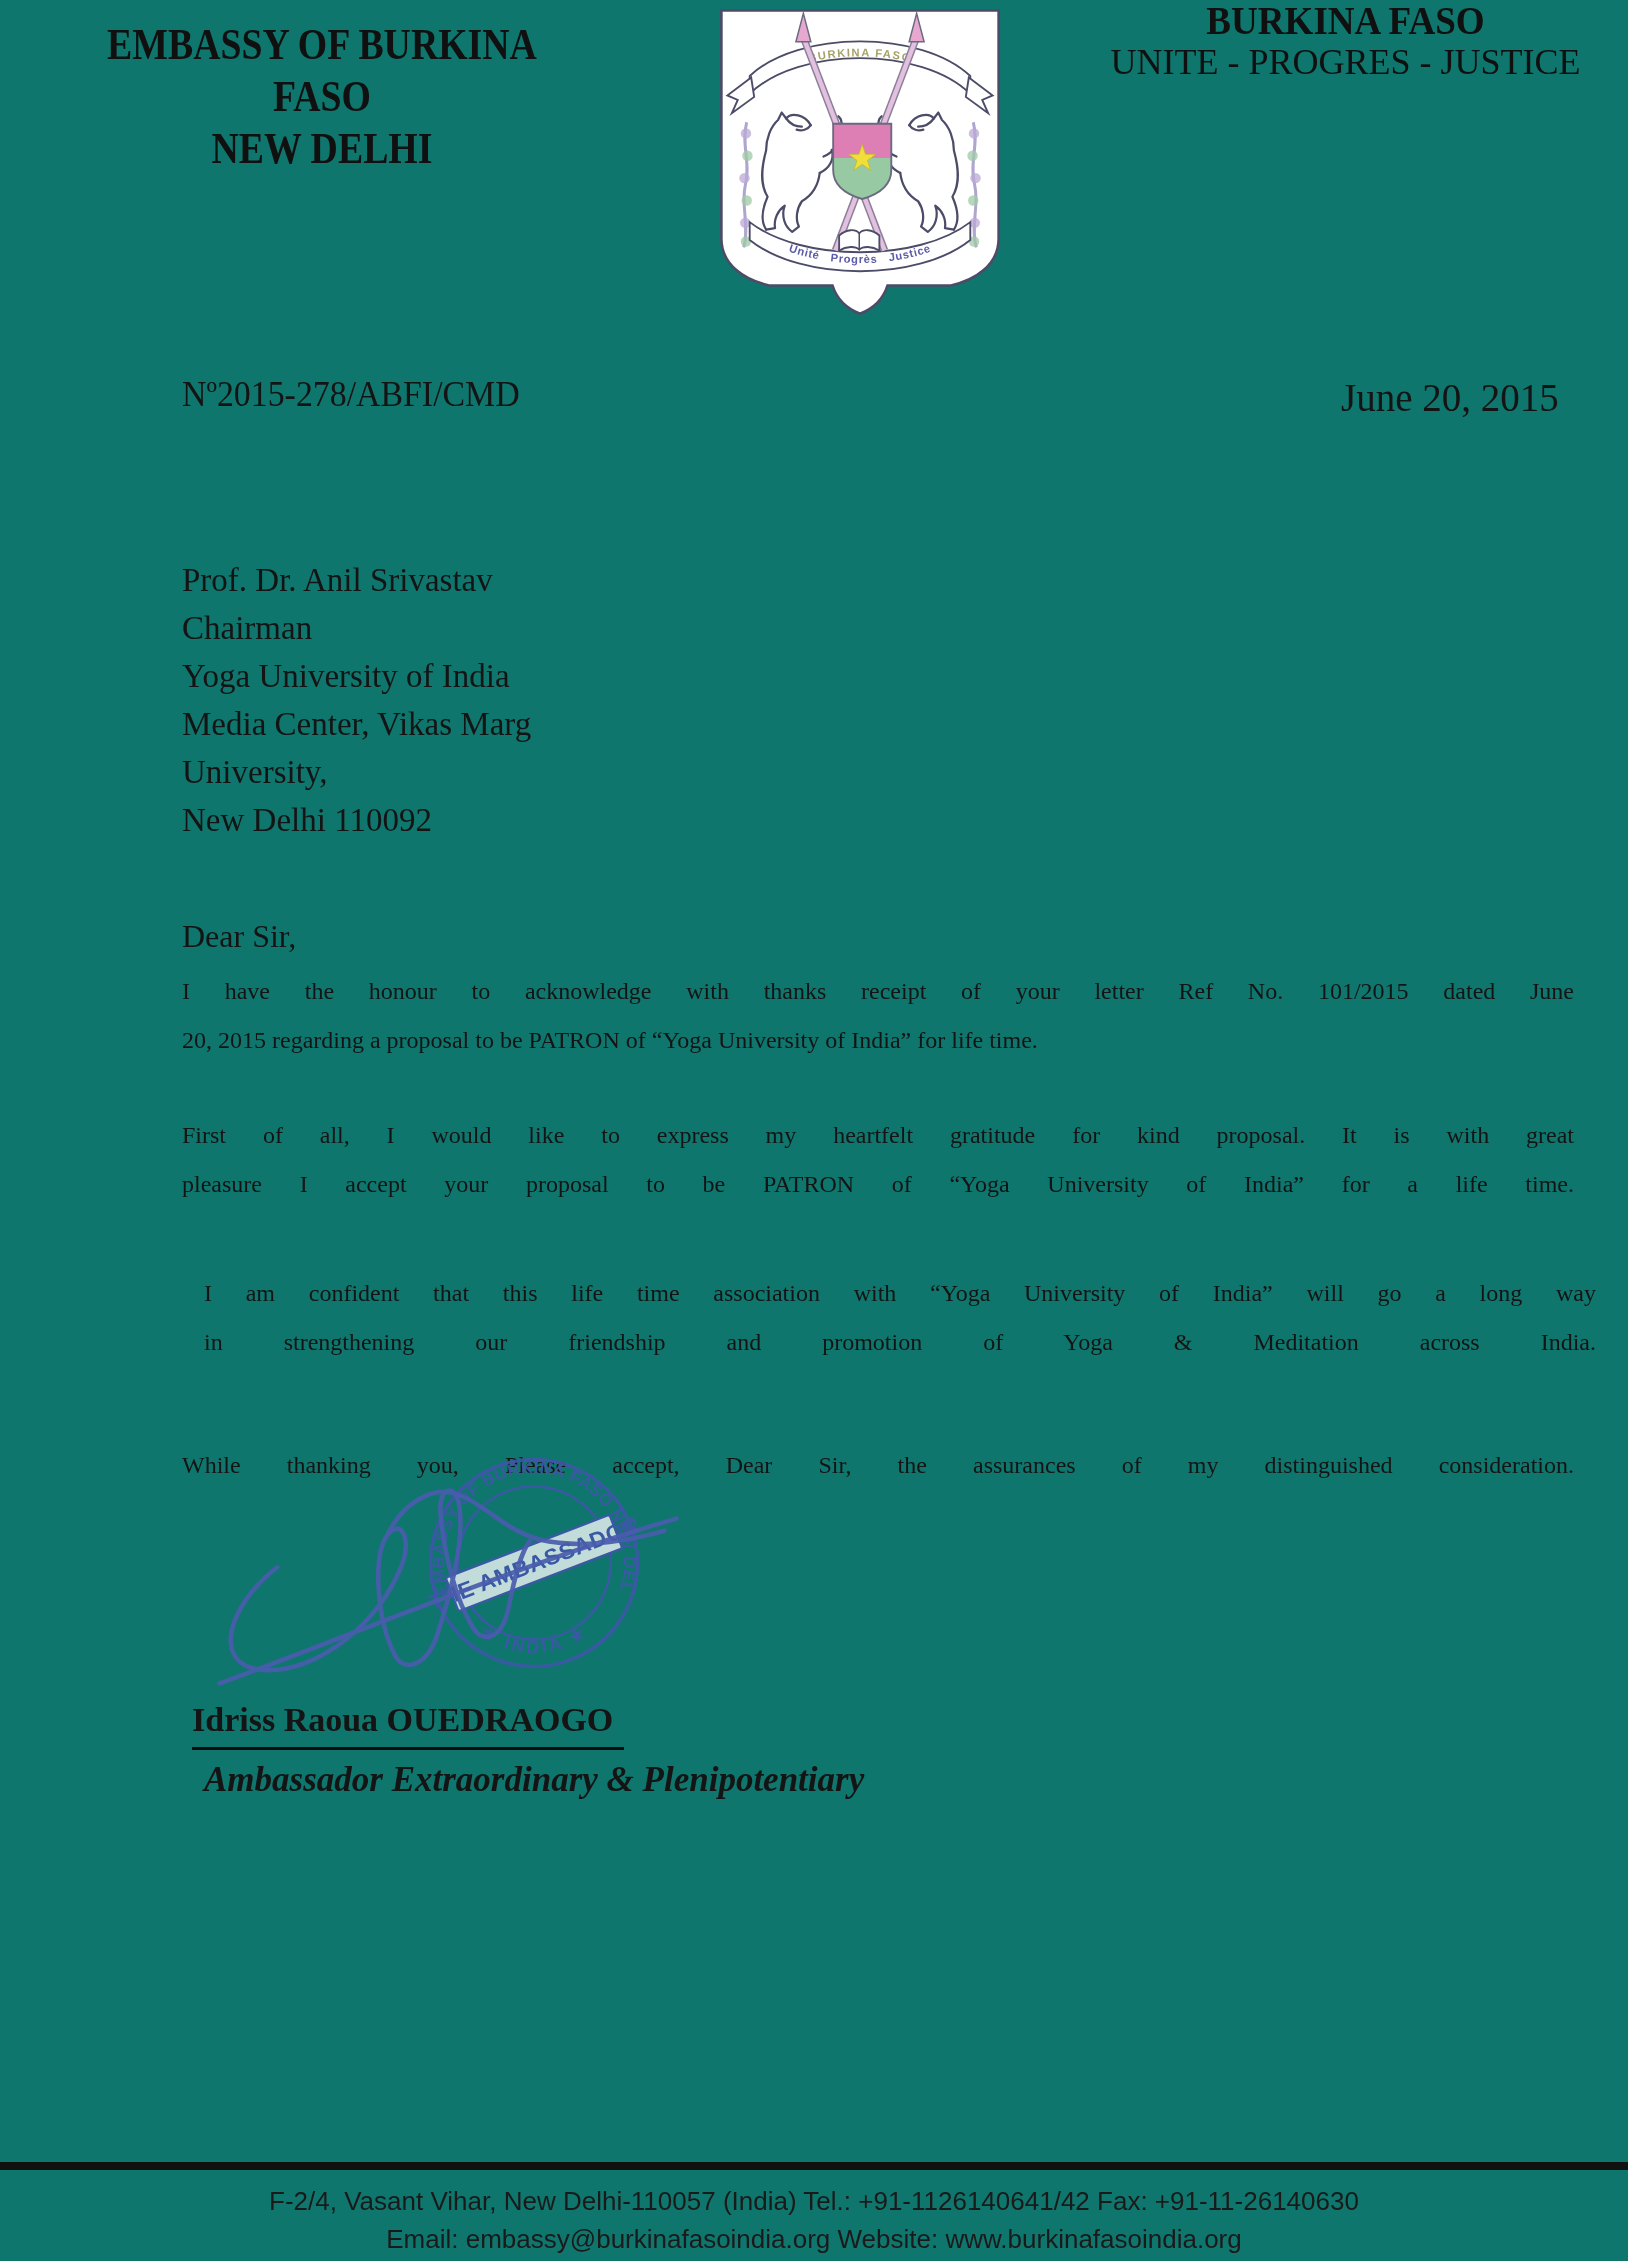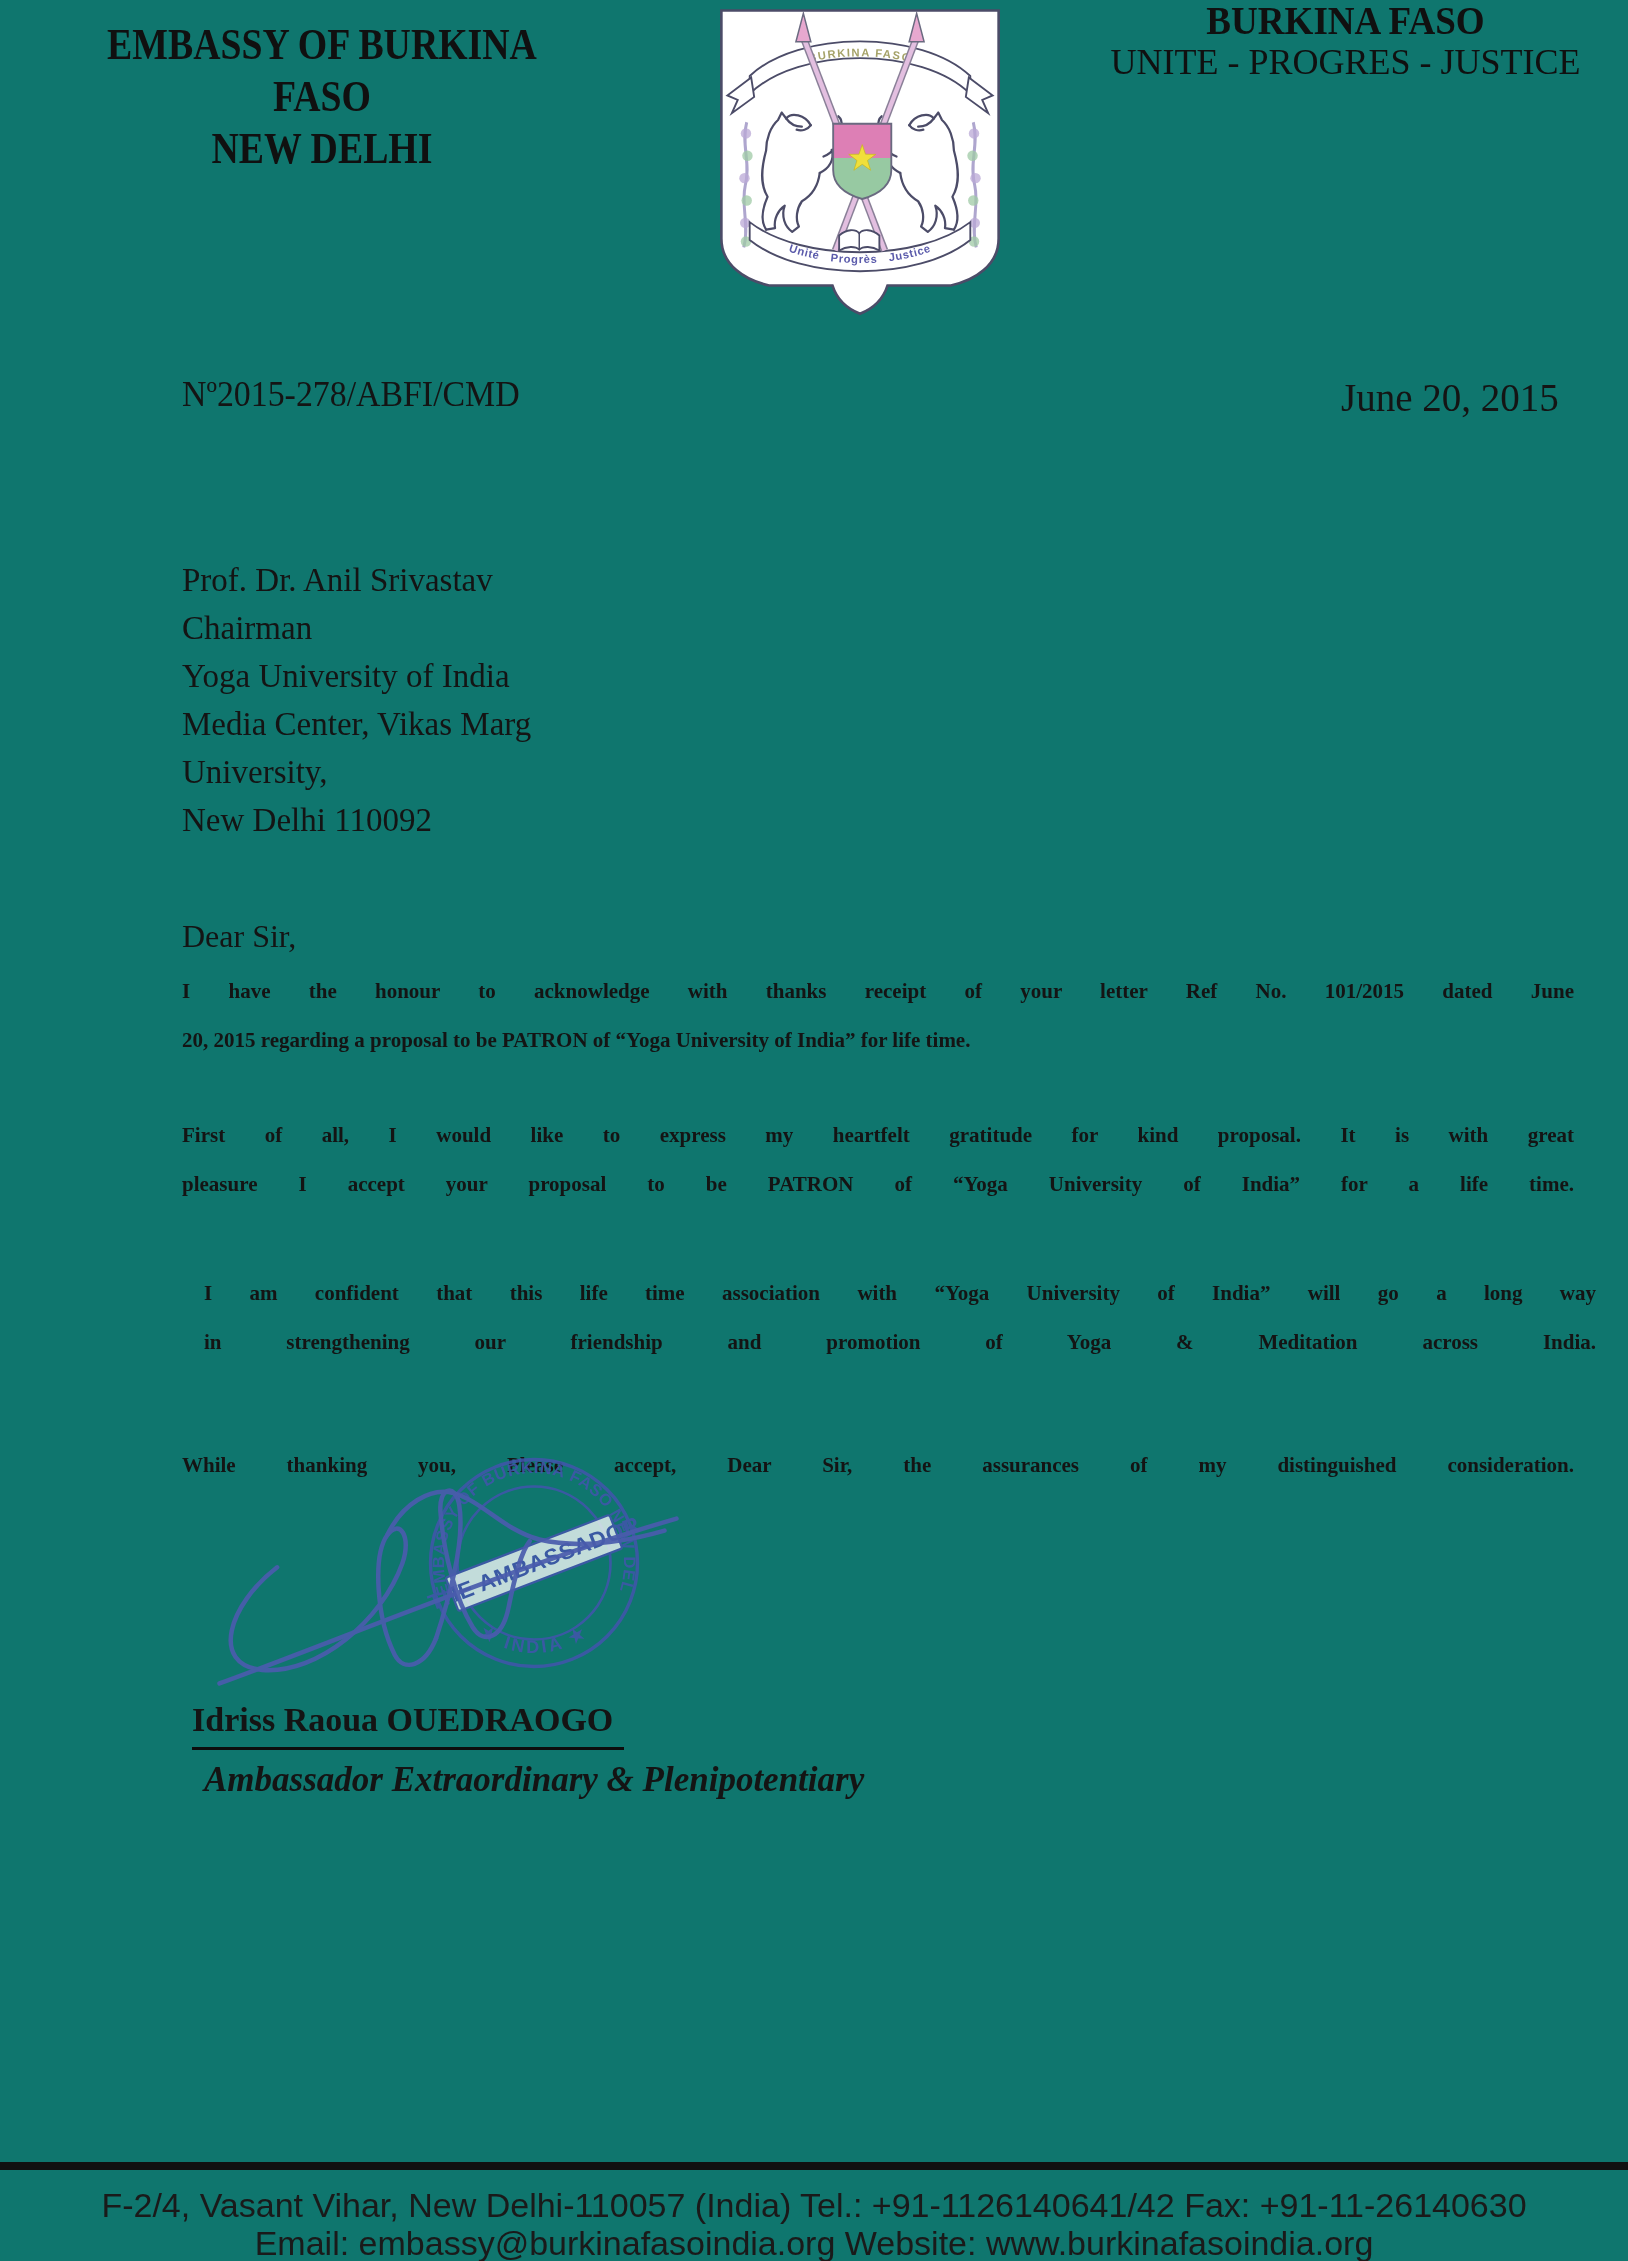--- a/index.html
+++ b/index.html
@@ -25,41 +25,41 @@
   .hdr-right .motto{font-size:36px;line-height:34px;margin-top:3px;}
   .emblem{position:absolute;left:711px;top:3px;}
   
   .refno{position:absolute;left:182px;top:373px;font-size:36px;transform:scaleX(0.94);transform-origin:0 0;}
   .date{position:absolute;left:1341px;top:375px;font-size:39px;}
   
   .recipient{position:absolute;left:182px;top:556px;font-size:33px;}
   .recipient .tline{line-height:48px;}
   .salutation{position:absolute;left:182px;top:918px;font-size:32px;}
   
-  .para{position:absolute;left:182px;width:1392px;font-size:21px;font-weight:bold;}
+  .para{position:absolute;left:182px;width:1392px;font-size:24px;}
   .para .tline{line-height:49px;}
   .para .tline.stretch{text-align:justify;text-align-last:justify;}
   .p1{top:967px;} .p2{top:1111px;} .p3{top:1269px;margin-left:22px;} .p4{top:1441px;}
   
   .stamp{position:absolute;left:426px;top:1455px;opacity:.88;}
   .signature{position:absolute;left:206px;top:1466px;opacity:.92;}
   .signer-name{
     position:absolute;left:192px;top:1700px;display:inline-block;
     font-weight:bold;font-size:34px;line-height:39px;
     padding:0 10.5px 7.5px 0;border-bottom:3.7px solid #0d0d0d;
   }
   .signer-title{
     position:absolute;left:204px;top:1760px;
     font-weight:bold;font-style:italic;font-size:35px;line-height:40px;
   }
   
   .footer-rule{position:absolute;left:0;top:2162px;width:1628px;height:7.5px;background:#111;}
   .footer-line{
     position:absolute;left:0;width:1628px;text-align:center;
-    font-family:"Liberation Sans", sans-serif;font-size:34px;color:#1a1a1a;
+    font-family:"Liberation Sans", sans-serif;font-size:26px;color:#1a1a1a;
   }
   .fl1{top:2186px;} .fl2{top:2224px;}
 </style>
 </head>
 <body>
 
 <div class="page">
 
   <div class="hdr-left">
     <div>EMBASSY OF BURKINA FASO</div>

